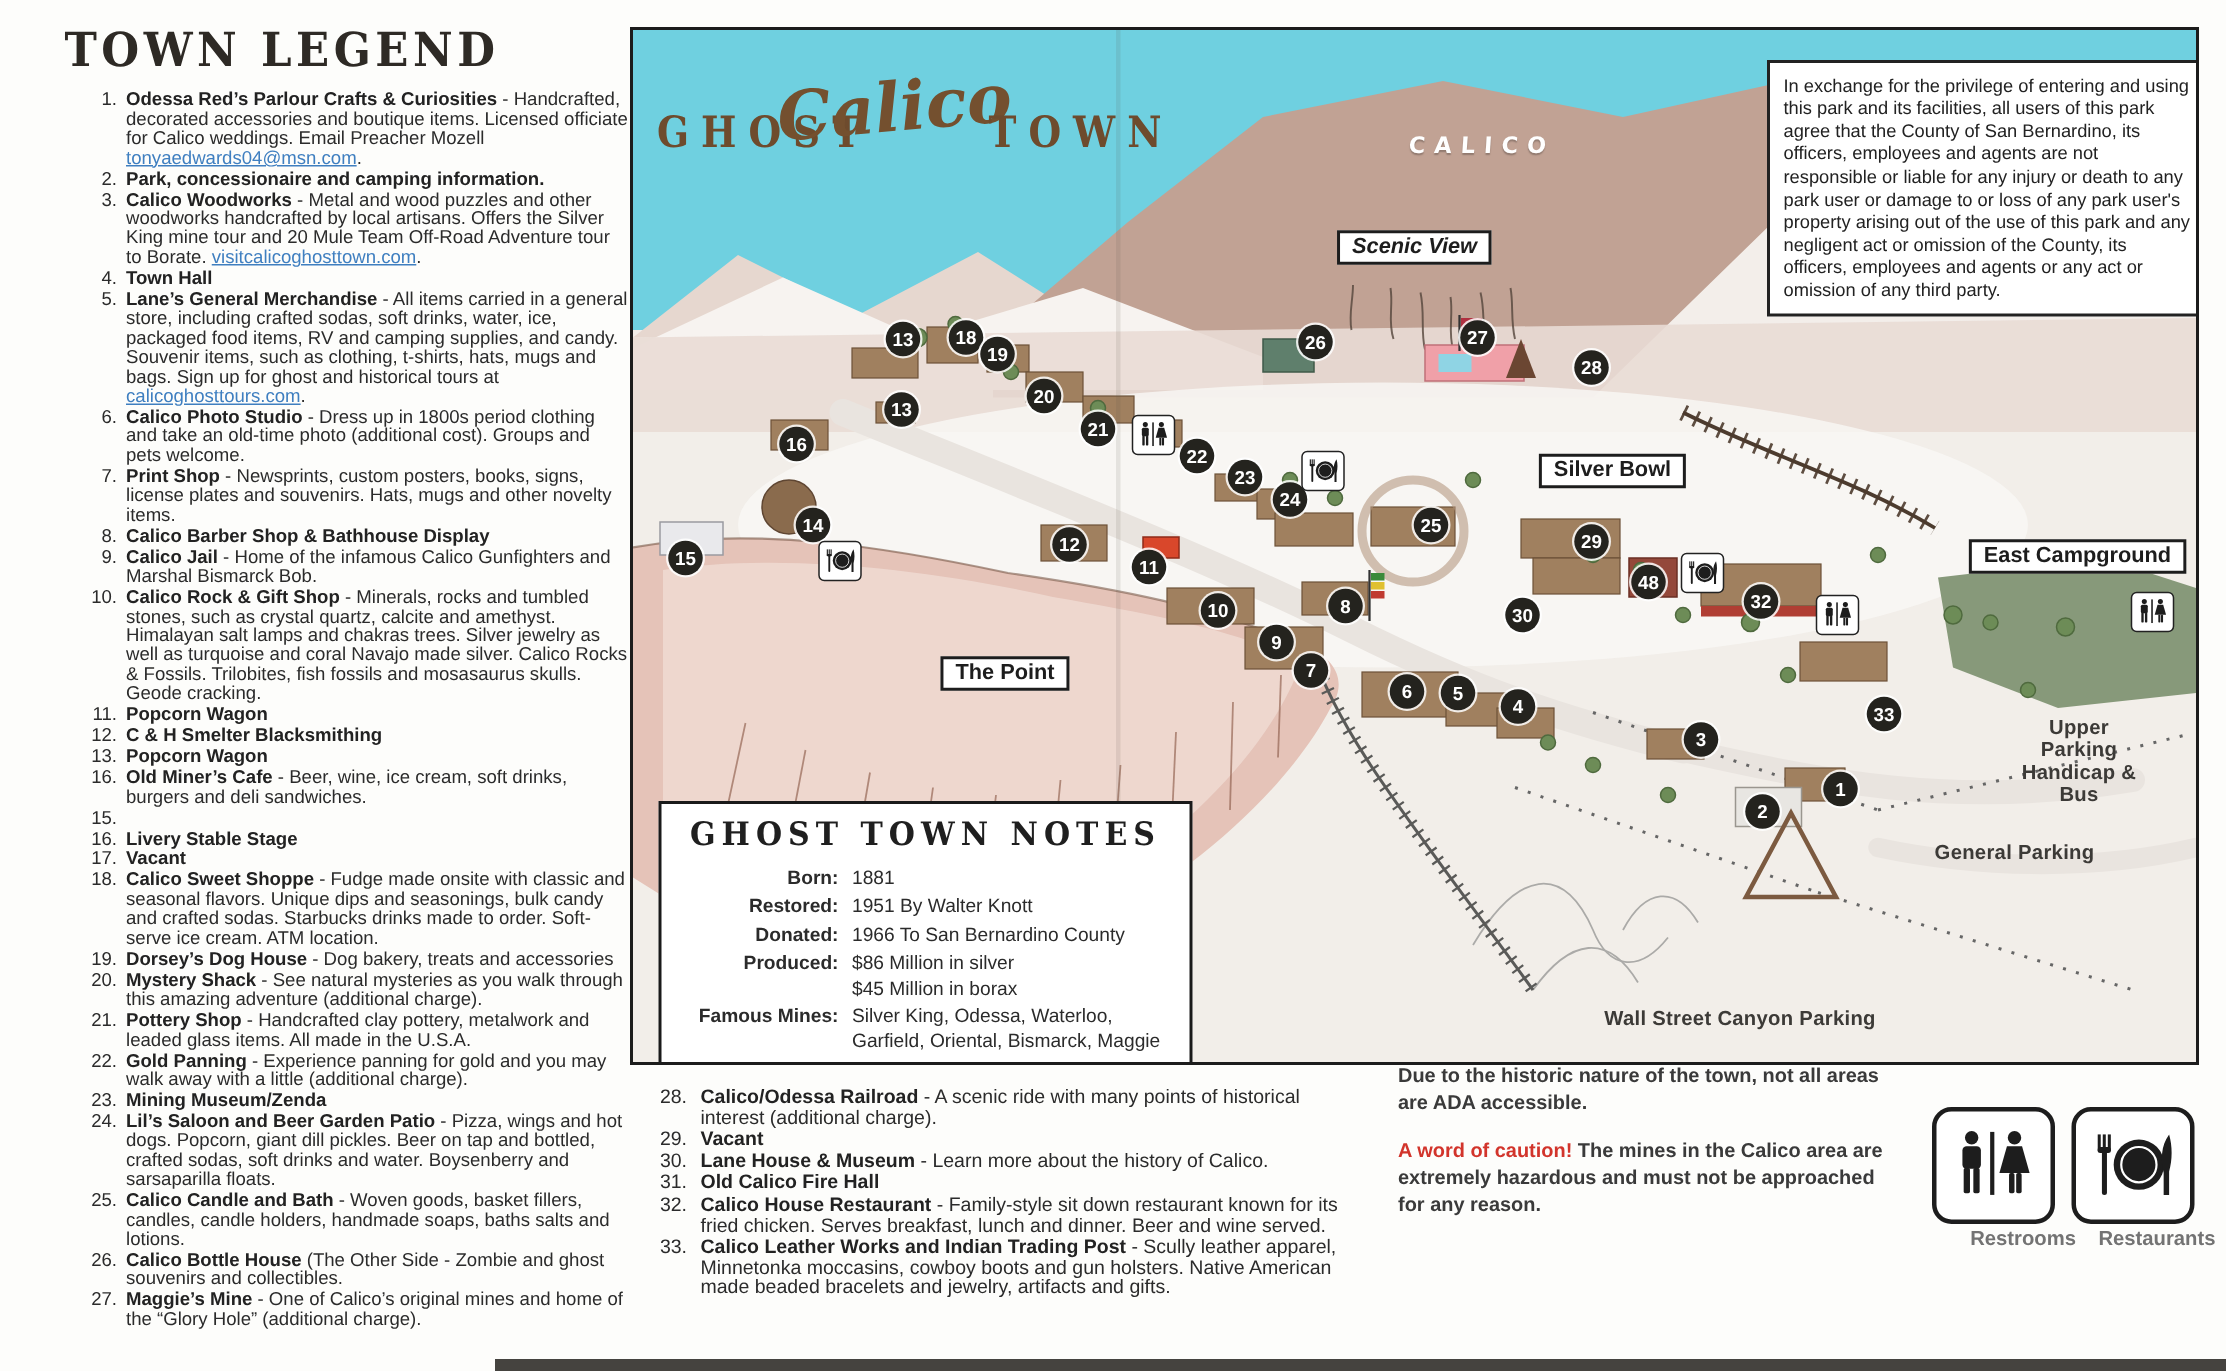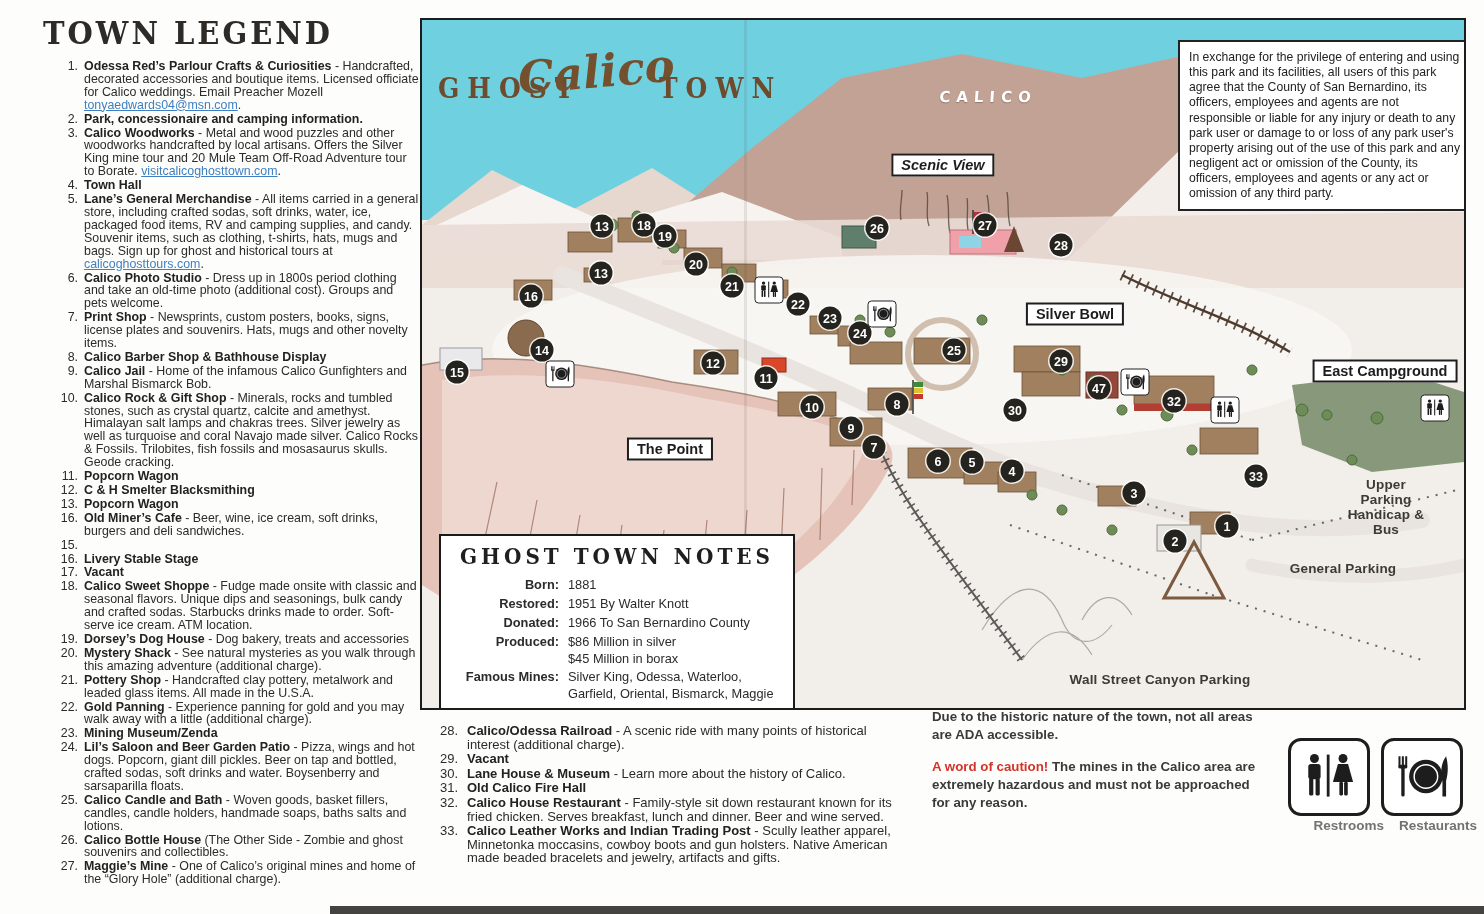--- a/index.html
+++ b/index.html
@@ -455,21 +455,21 @@
       <div class="marker" style="left: 310px; top: 266px;">21</div>
       <div class="marker" style="left: 376px; top: 284px;">22</div>
       <div class="marker" style="left: 408px; top: 298px;">23</div>
       <div class="marker" style="left: 438px; top: 313px;">24</div>
       <div class="marker" style="left: 532px; top: 330px;">25</div>
       <div class="marker" style="left: 437px; top: 208px; margin-left: 18px;">26</div>
       <div class="marker" style="left: 563px; top: 205px;">27</div>
       <div class="marker" style="left: 639px; top: 225px;">28</div>
       <div class="marker" style="left: 639px; top: 341px;">29</div>
       <div class="marker" style="left: 593px; top: 390px;">30</div>
-      <div class="marker" style="left: 677px; top: 368px;">47</div>
+      <div class="marker" style="left: 677px; top: 368px;">48</div>
       <div class="marker" style="left: 752px; top: 381px;">32</div>
       <div class="marker" style="left: 834px; top: 456px;">33</div>
     </div>
   <div id="icon-layer">
       <div class="map-icon" style="left: 347px; top: 270px;">
         <svg viewBox="0 0 100 90">
           <use href="#sym-restroom"></use>
         </svg>
       </div>
       <div class="map-icon" style="left: 803px; top: 390px;">

